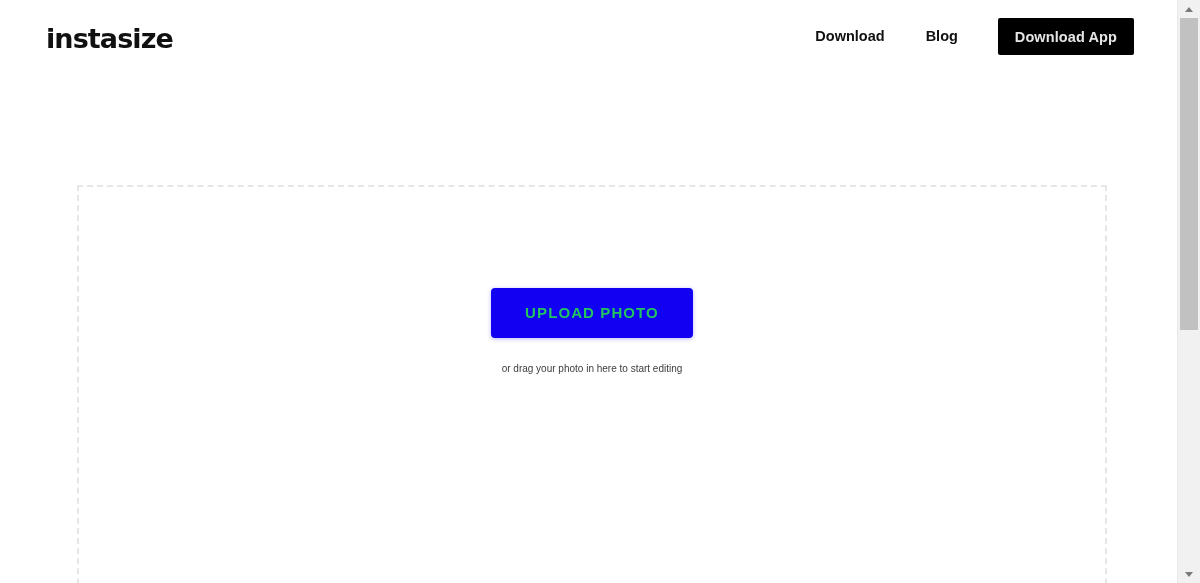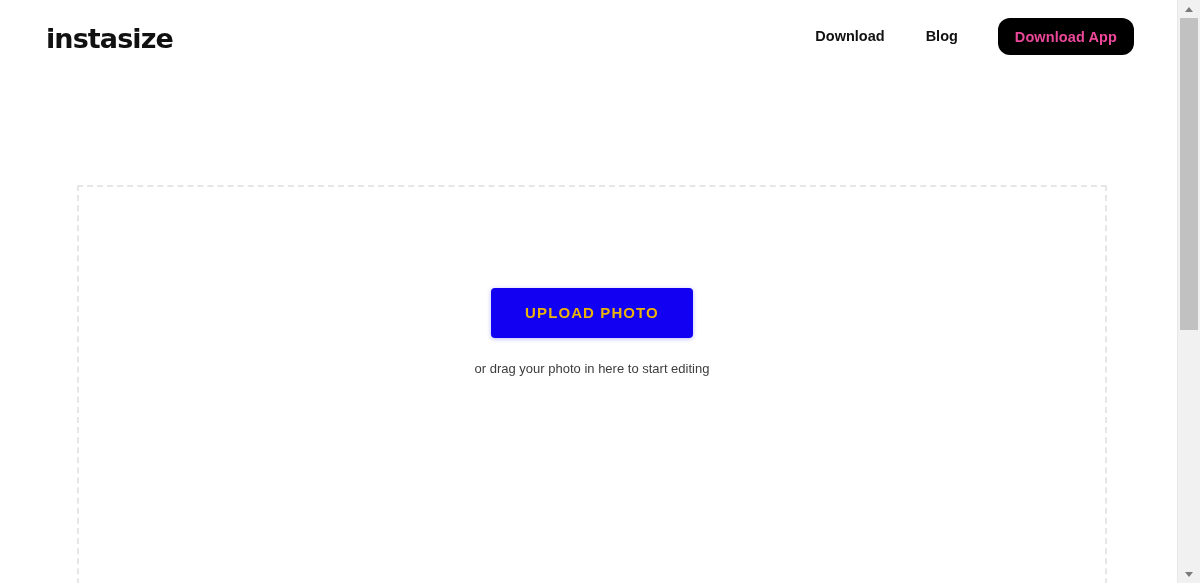--- a/index.html
+++ b/index.html
@@ -69,25 +69,25 @@
     line-height: 37px;
     cursor: pointer;
     white-space: nowrap;
   }
 
   .nav-link.premium { margin-right: 41px; }
   .nav-link.blog { margin-right: 40px; }
 
   .download-btn {
     background: #000000;
-    color: #ec4899;
+    color: #e5e5e5;
     font-size: 14.5px;
     font-weight: bold;
     border: none;
-    border-radius: 12px;
+    border-radius: 2px;
     height: 37px;
     padding: 0 17px;
     cursor: pointer;
     font-family: "Liberation Sans", sans-serif;
     white-space: nowrap;
     letter-spacing: 0.1px;
   }
 
   
   .dropzone {
@@ -108,37 +108,37 @@
     width: 100%;
     height: 292px;
     display: flex;
     flex-direction: column;
     align-items: center;
     justify-content: center;
   }
 
   .upload-btn {
     background: #1100f2;
-    color: #eab308;
+    color: #22c55e;
     border: none;
     border-radius: 4px;
     font-family: "Liberation Sans", sans-serif;
     font-size: 15px;
     font-weight: bold;
     letter-spacing: 1.1px;
     padding: 0 34px;
     height: 50px;
     line-height: 50px;
     cursor: pointer;
     box-shadow: 0 1px 4px rgba(17,0,242,0.28);
   }
 
   .drop-hint {
     margin-top: 21px;
-    font-size: 13px;
+    font-size: 10px;
     color: #3d3d3d;
     line-height: 20px;
     user-select: none;
   }
 
   
   .scrollbar {
     position: absolute;
     top: 0;
     right: 0;

